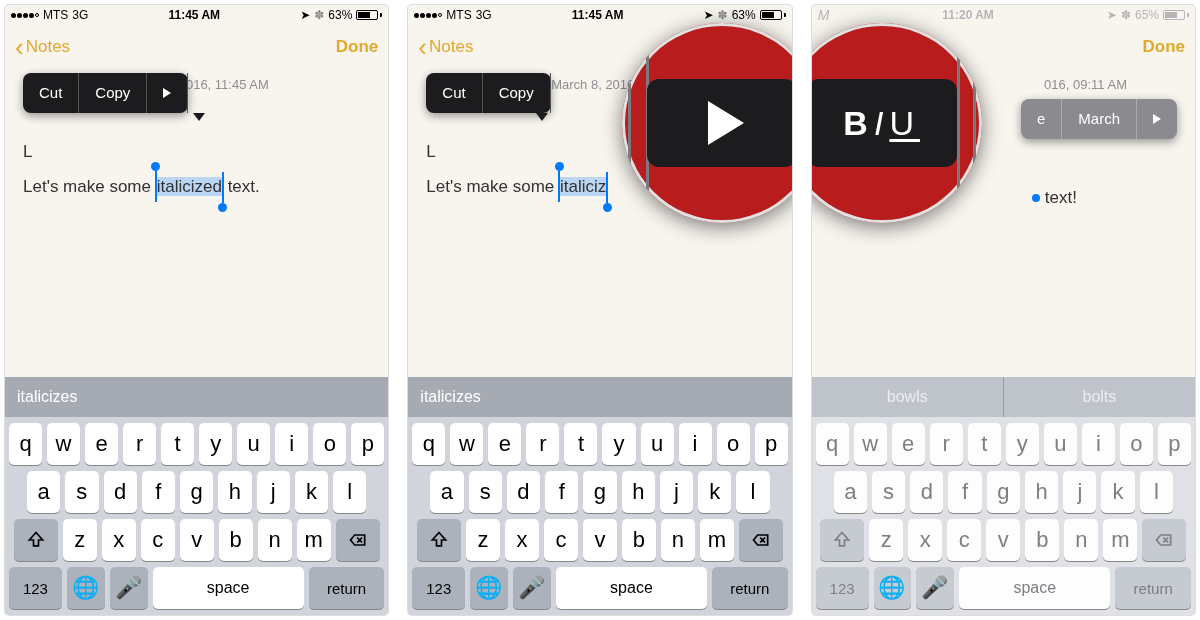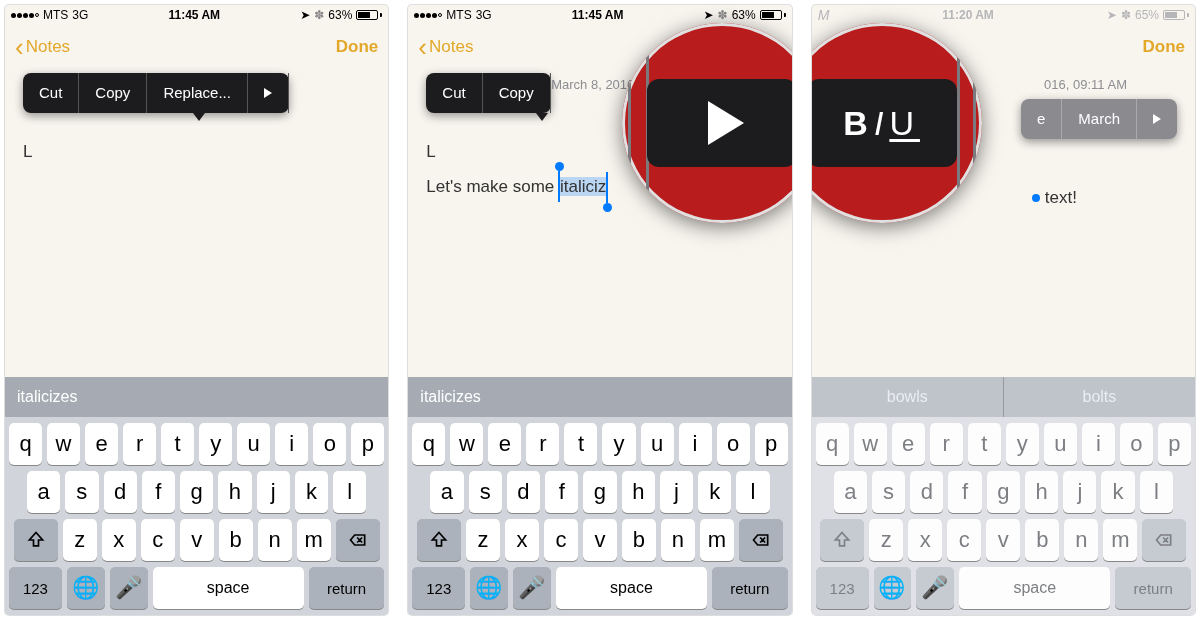--- a/index.html
+++ b/index.html
@@ -107,27 +107,29 @@
       <span class="chev">‹</span>
       <span>Notes</span>
     </div>
     <div class="nav-right">Done</div>
   </div>
   <div class="note">
     <div class="date">March 8, 2016, 11:45 AM</div>
     <div class="ctxmenu">
       <div class="item">Cut</div>
       <div class="item">Copy</div>
-      <div class="item">Replace...</div>
       <div class="item">
           <span class="tri"></span>
         </div>
       <div class="arrow"></div>
     </div>
     <div class="line" style="margin-top:44px">L</div>
+    <div class="line">
+      <span>Let's make some </span><span class="sel"><span class="handle h-start"></span><span class="hl">italicized</span><span class="handle h-end"></span></span><span> text.</span>
+    </div>
   </div>
   <div class="kbd">
     <div class="sugg">
       <div class="s" style="justify-content:flex-start; padding-left:12px;">italicizes</div>
     </div>
     <div class="krow">
         <div class="key">q</div>
         <div class="key">w</div>
         <div class="key">e</div>
         <div class="key">r</div>

